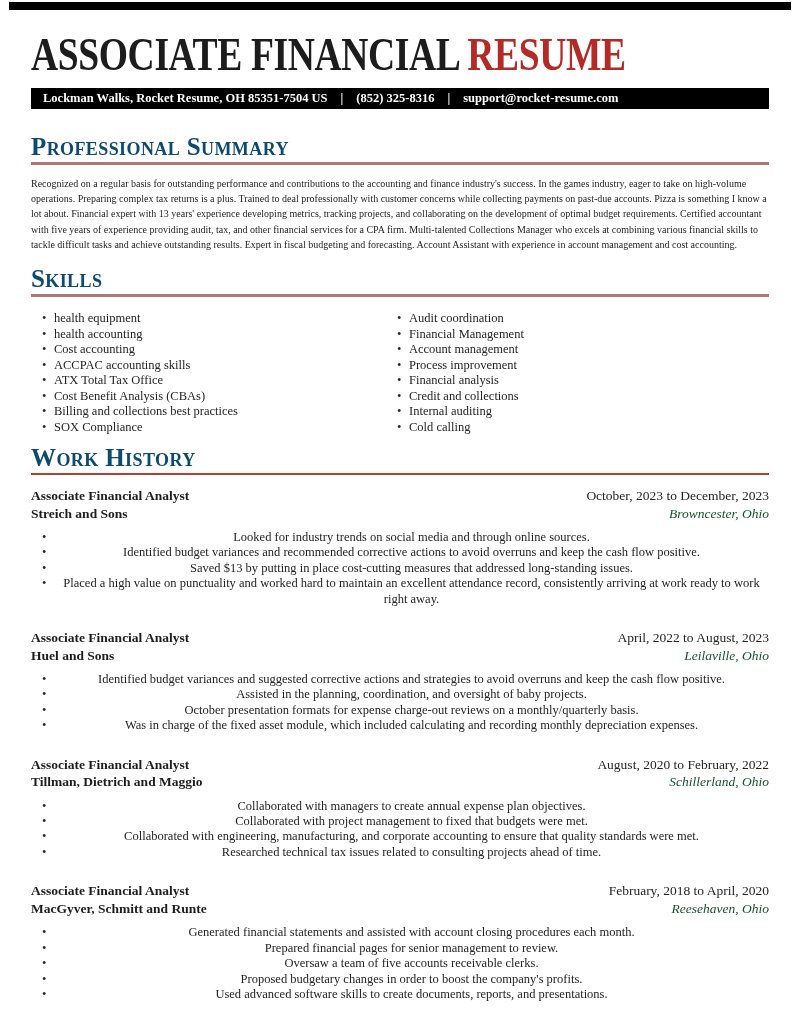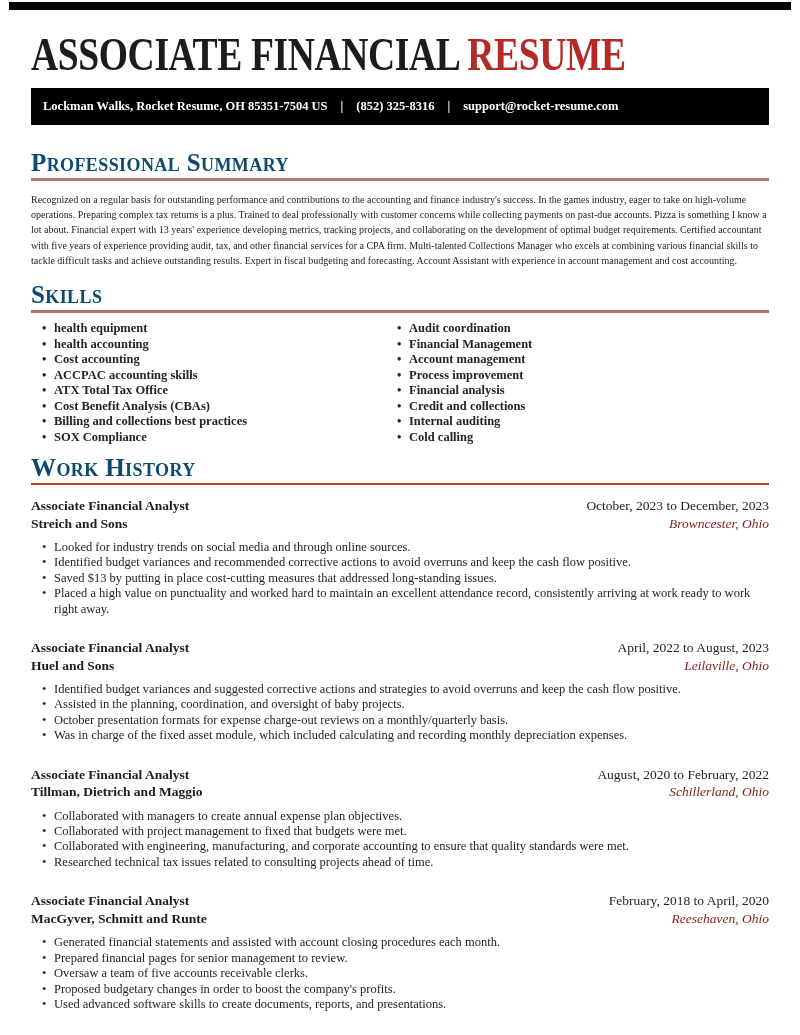--- a/index.html
+++ b/index.html
@@ -12,54 +12,54 @@
   }
   .top-bar { height: 8px; background: #000000; margin: 2px 9px 0 9px; }
   .page-title {
     margin: 18px 31px 0 31px;
     font-size: 47px; font-weight: bold; line-height: 52px;
     white-space: nowrap; color: #1c1c1c;
   }
   .page-title-inner { display: inline-block; transform: scaleX(0.8); transform-origin: 0 50%; letter-spacing: -0.5px; }
   .title-red { color: #b32b27; }
   .contact-bar {
-    margin: 8px 31px 0 31px; height: 37px; background: #000000; color: #ffffff;
+    margin: 8px 31px 0 31px; height: 21px; background: #000000; color: #ffffff;
     display: flex; align-items: center; gap: 13px;
     padding: 0 12px; font-weight: bold; font-size: 12.5px;
   }
   .content { margin: 0 31px; }
   h2.section-heading {
     margin: 25px 0 0 0;
     font-variant-caps: small-caps;
     font-size: 25px; line-height: 26px; font-weight: 600;
     letter-spacing: 0.4px; color: #0c4a6e;
   }
   h2.tight { margin-top: 14px; }
   h2.work-h { margin-top: 10px; }
   .rule { height: 3px; background: #ab7a75; margin-top: 2px; }
   .rule-red { height: 2px; background: #b5402f; }
   .summary-text {
     margin: 11px 0 0 0;
     font-size: 10px; line-height: 15.2px; color: #242424;
   }
-  .skills-cols { display: flex; margin-top: 8px; font-weight: bold; }
+  .skills-cols { display: flex; margin-top: 14px; }
   .skills-col-left { width: 355px; flex: 0 0 355px; }
   .skills-col-right { flex: 1; }
   ul.plain { list-style: none; margin: 0; padding: 0; }
   ul.plain li {
     position: relative; padding-left: 23px;
     font-size: 12.5px; line-height: 15.5px; color: #242424;
   }
   ul.plain li::before { content: "\2022"; position: absolute; left: 11px; color: #242424; }
-  .job { margin-top: 22px; }
+  .job { margin-top: 22px; text-align: center; }
   .job.first { margin-top: 12px; }
   .job-row { display: flex; justify-content: space-between; line-height: 17.5px; }
   .job-title, .job-company { font-weight: bold; font-size: 13.5px; color: #1d1d1d; }
   .job-dates { font-size: 13.5px; color: #242424; }
-  .job-location { font-size: 13.5px; font-style: italic; color: #7f1d1d; }
+  .job-location { font-size: 13.5px; font-style: italic; color: #14532d; }
   ul.job-bullets { margin-top: 8px; }
   ul.job-bullets li { line-height: 15.4px; }
 </style>
 </head>
 <body>
 
 <div class="top-bar"></div>
 
 <h1 class="page-title"><span class="page-title-inner"><span>ASSOCIATE FINANCIAL</span> <span class="title-red">RESUME</span></span></h1>
 

